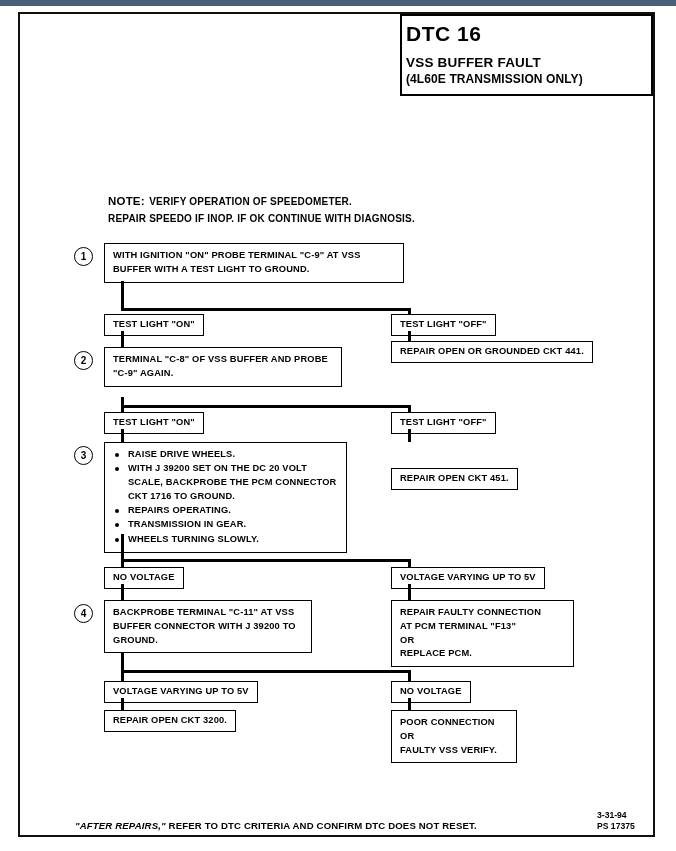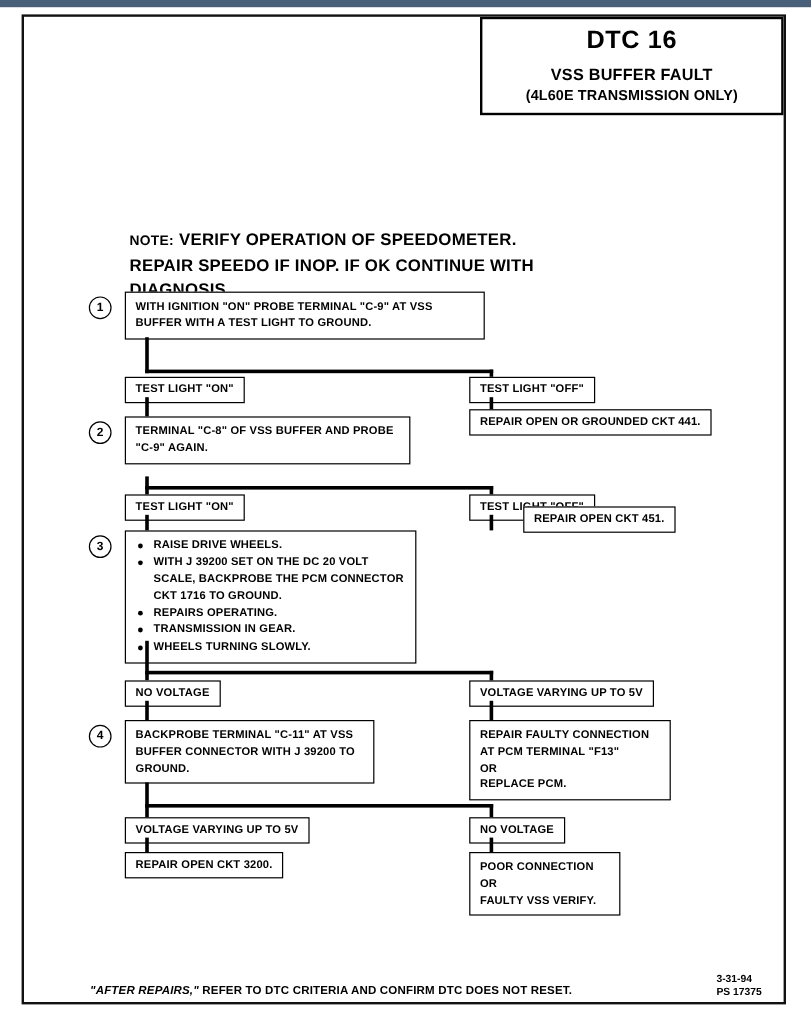--- a/index.html
+++ b/index.html
@@ -33,21 +33,21 @@
   }
 
   
   #title-box {
     position: absolute;
     left: 400px; top: 14px;
     width: 253px;
     border: 2px solid #000;
     box-sizing: border-box;
     background: #fff;
-    text-align: center;
+    text-align: left;
     padding: 5px 4px 7px 4px;
   }
   #title-box .dtc {
     font-size: 21px;
     font-weight: bold;
     letter-spacing: 0.5px;
     line-height: 1.25;
   }
   #title-box .fault {
     font-size: 13.5px;
@@ -69,21 +69,21 @@
     left: 108px; top: 189px;
     width: 420px;
     line-height: 1.42;
   }
   #note .note-lead {
     font-size: 11.5px;
     font-weight: bold;
     letter-spacing: 0.2px;
   }
   #note .note-body {
-    font-size: 14px;
+    font-size: 10px;
     font-weight: bold;
     letter-spacing: 0.2px;
   }
 
   
   .fbox {
     position: absolute;
     border: 1.6px solid #000;
     background: #fff;
     box-sizing: border-box;
@@ -229,40 +229,40 @@
   <div class="fbox" style="left:104px; top:442px; width:243px;">
     <ul class="blist">
       <li>RAISE DRIVE WHEELS.</li>
       <li>WITH J 39200 SET ON THE DC 20 VOLT SCALE, BACKPROBE THE PCM CONNECTOR CKT 1716 TO GROUND.</li>
       <li>REPAIRS OPERATING.</li>
       <li>TRANSMISSION IN GEAR.</li>
       <li>WHEELS TURNING SLOWLY.</li>
     </ul>
   </div>
 
-  <div class="fbox tight" style="left:391px; top:422px;margin-left:45px;">REPAIR OPEN CKT 451.</div>
+  <div class="fbox tight" style="left:391px; top:468px;">REPAIR OPEN CKT 451.</div>
 
   <div class="vline" style="left:121px; top:534px; height:33px;"></div>
   <div class="hline" style="left:121px; top:559px; width:290px;"></div>
   <div class="vline" style="left:408px; top:559px; height:11px;"></div>
 
   <div class="fbox tight" style="left:104px; top:567px;">NO VOLTAGE</div>
   <div class="fbox tight" style="left:391px; top:567px;">VOLTAGE VARYING UP TO 5V</div>
 
   <div class="vline" style="left:121px; top:584px; height:17px;"></div>
   <div class="vline" style="left:408px; top:584px; height:17px;"></div>
 
   <div class="step-num" style="left:74px; top:604px;">4</div>
   <div class="fbox" style="left:104px; top:600px; width:208px;">
     <p>BACKPROBE TERMINAL "C-11" AT VSS</p>
     <p>BUFFER CONNECTOR WITH J 39200 TO</p>
     <p>GROUND.</p>
   </div>
 
-  <div class="fbox" style="left:391px; top:600px; width:168px;">
+  <div class="fbox" style="left:391px; top:600px; width:183px;">
     <p>REPAIR FAULTY CONNECTION</p>
     <p>AT PCM TERMINAL "F13"</p>
     <p>OR</p>
     <p>REPLACE PCM.</p>
   </div>
 
   <div class="vline" style="left:121px; top:652px; height:33px;"></div>
   <div class="hline" style="left:121px; top:670px; width:290px;"></div>
   <div class="vline" style="left:408px; top:670px; height:11px;"></div>
 

